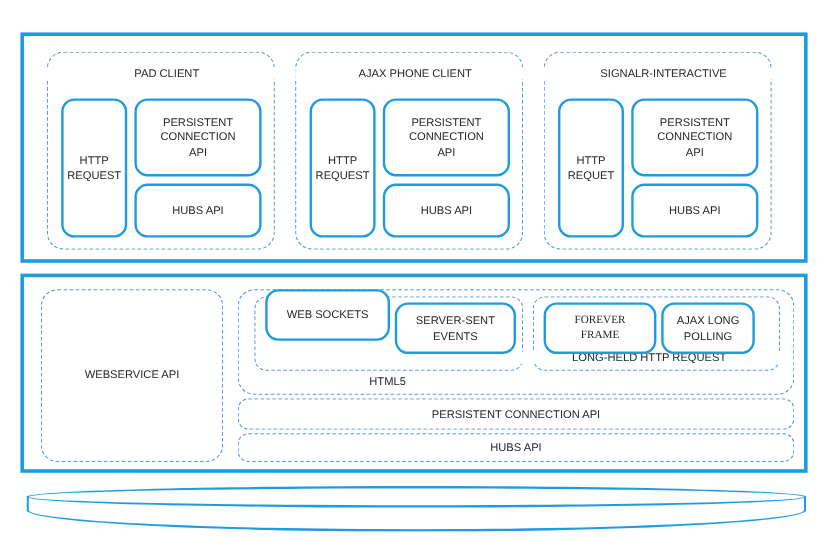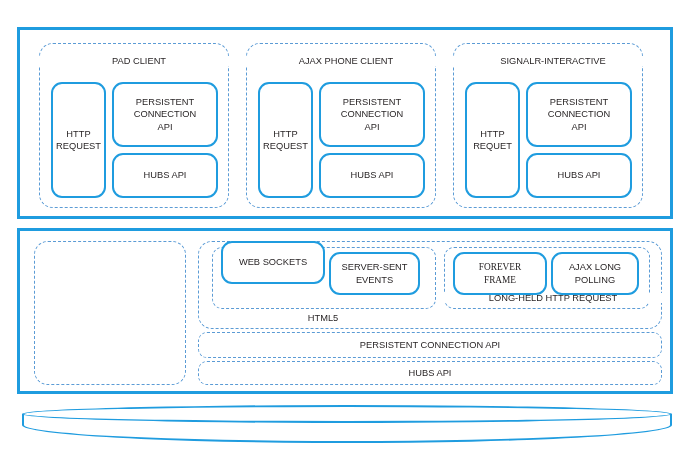--- a/index.html
+++ b/index.html
@@ -145,34 +145,35 @@
 REQUET</div>
     <div class="solidbox t9" style="left:506px; top:52px; width:106px; height:65px; white-space:pre-line;">PERSISTENT
 CONNECTION
 API</div>
     <div class="solidbox t9" style="left:506px; top:123px; width:106px; height:45px;">HUBS API</div>
   </div>
 
   <div class="panel" style="left:17px; top:228px; width:656px; height:166px;">
 
     <div class="dashed" style="left:14px; top:10px; width:152px; height:144px;"></div>
+    <div class="lbl t9" style="left:14px; top:75px; width:152px;">WEBSERVICE API</div>
 
     <div class="dashed" style="left:178px; top:10px; width:464px; height:88px;"></div>
 
     <div class="dashed" style="left:192px; top:16px; width:224px; height:62px; border-radius:10px;"></div>
     <div class="group-footer t9" style="left:185px; top:62px; width:224px;margin-top:20px;">HTML5</div>
     <div class="solidbox t9" style="left:201px; top:10px; width:104px; height:43px;">WEB SOCKETS</div>
-    <div class="solidbox t9" style="left:309px; top:21px; width:91px; height:43px; white-space:pre-line;">SERVER-SENT
+    <div class="solidbox t9" style="left:309px; top:21px; width:101px; height:43px; white-space:pre-line;">SERVER-SENT
 EVENTS</div>
 
     <div class="dashed" style="left:424px; top:16px; width:206px; height:62px; border-radius:10px;"></div>
-    <div class="group-footer t9" style="left:424px; top:62px; width:206px;">LONG-HELD HTTP REQUEST</div>
+    <div class="group-footer t9" style="left:412px; top:62px; width:206px;">LONG-HELD HTTP REQUEST</div>
     <div class="solidbox t9" style="left:433px; top:21px; width:94px; height:43px; white-space:pre-line;font-family:Liberation Serif, serif;">FOREVER
 FRAME</div>
-    <div class="solidbox t9" style="left:531px; top:21px; width:88px; height:43px; white-space:pre-line;">AJAX LONG
+    <div class="solidbox t9" style="left:531px; top:21px; width:78px; height:43px; white-space:pre-line;">AJAX LONG
 POLLING</div>
 
     <div class="dashed" style="left:178px; top:101px; width:464px; height:26px; border-radius:9px;"></div>
     <div class="lbl t9" style="left:178px; top:108px; width:464px;">PERSISTENT CONNECTION API</div>
 
     <div class="dashed" style="left:178px; top:130px; width:464px; height:24px; border-radius:9px;"></div>
     <div class="lbl t9" style="left:178px; top:136px; width:464px;">HUBS API</div>
   </div>
 
   <div class="cylinder" style="left:22px; top:405px; width:650px; height:38px;">

